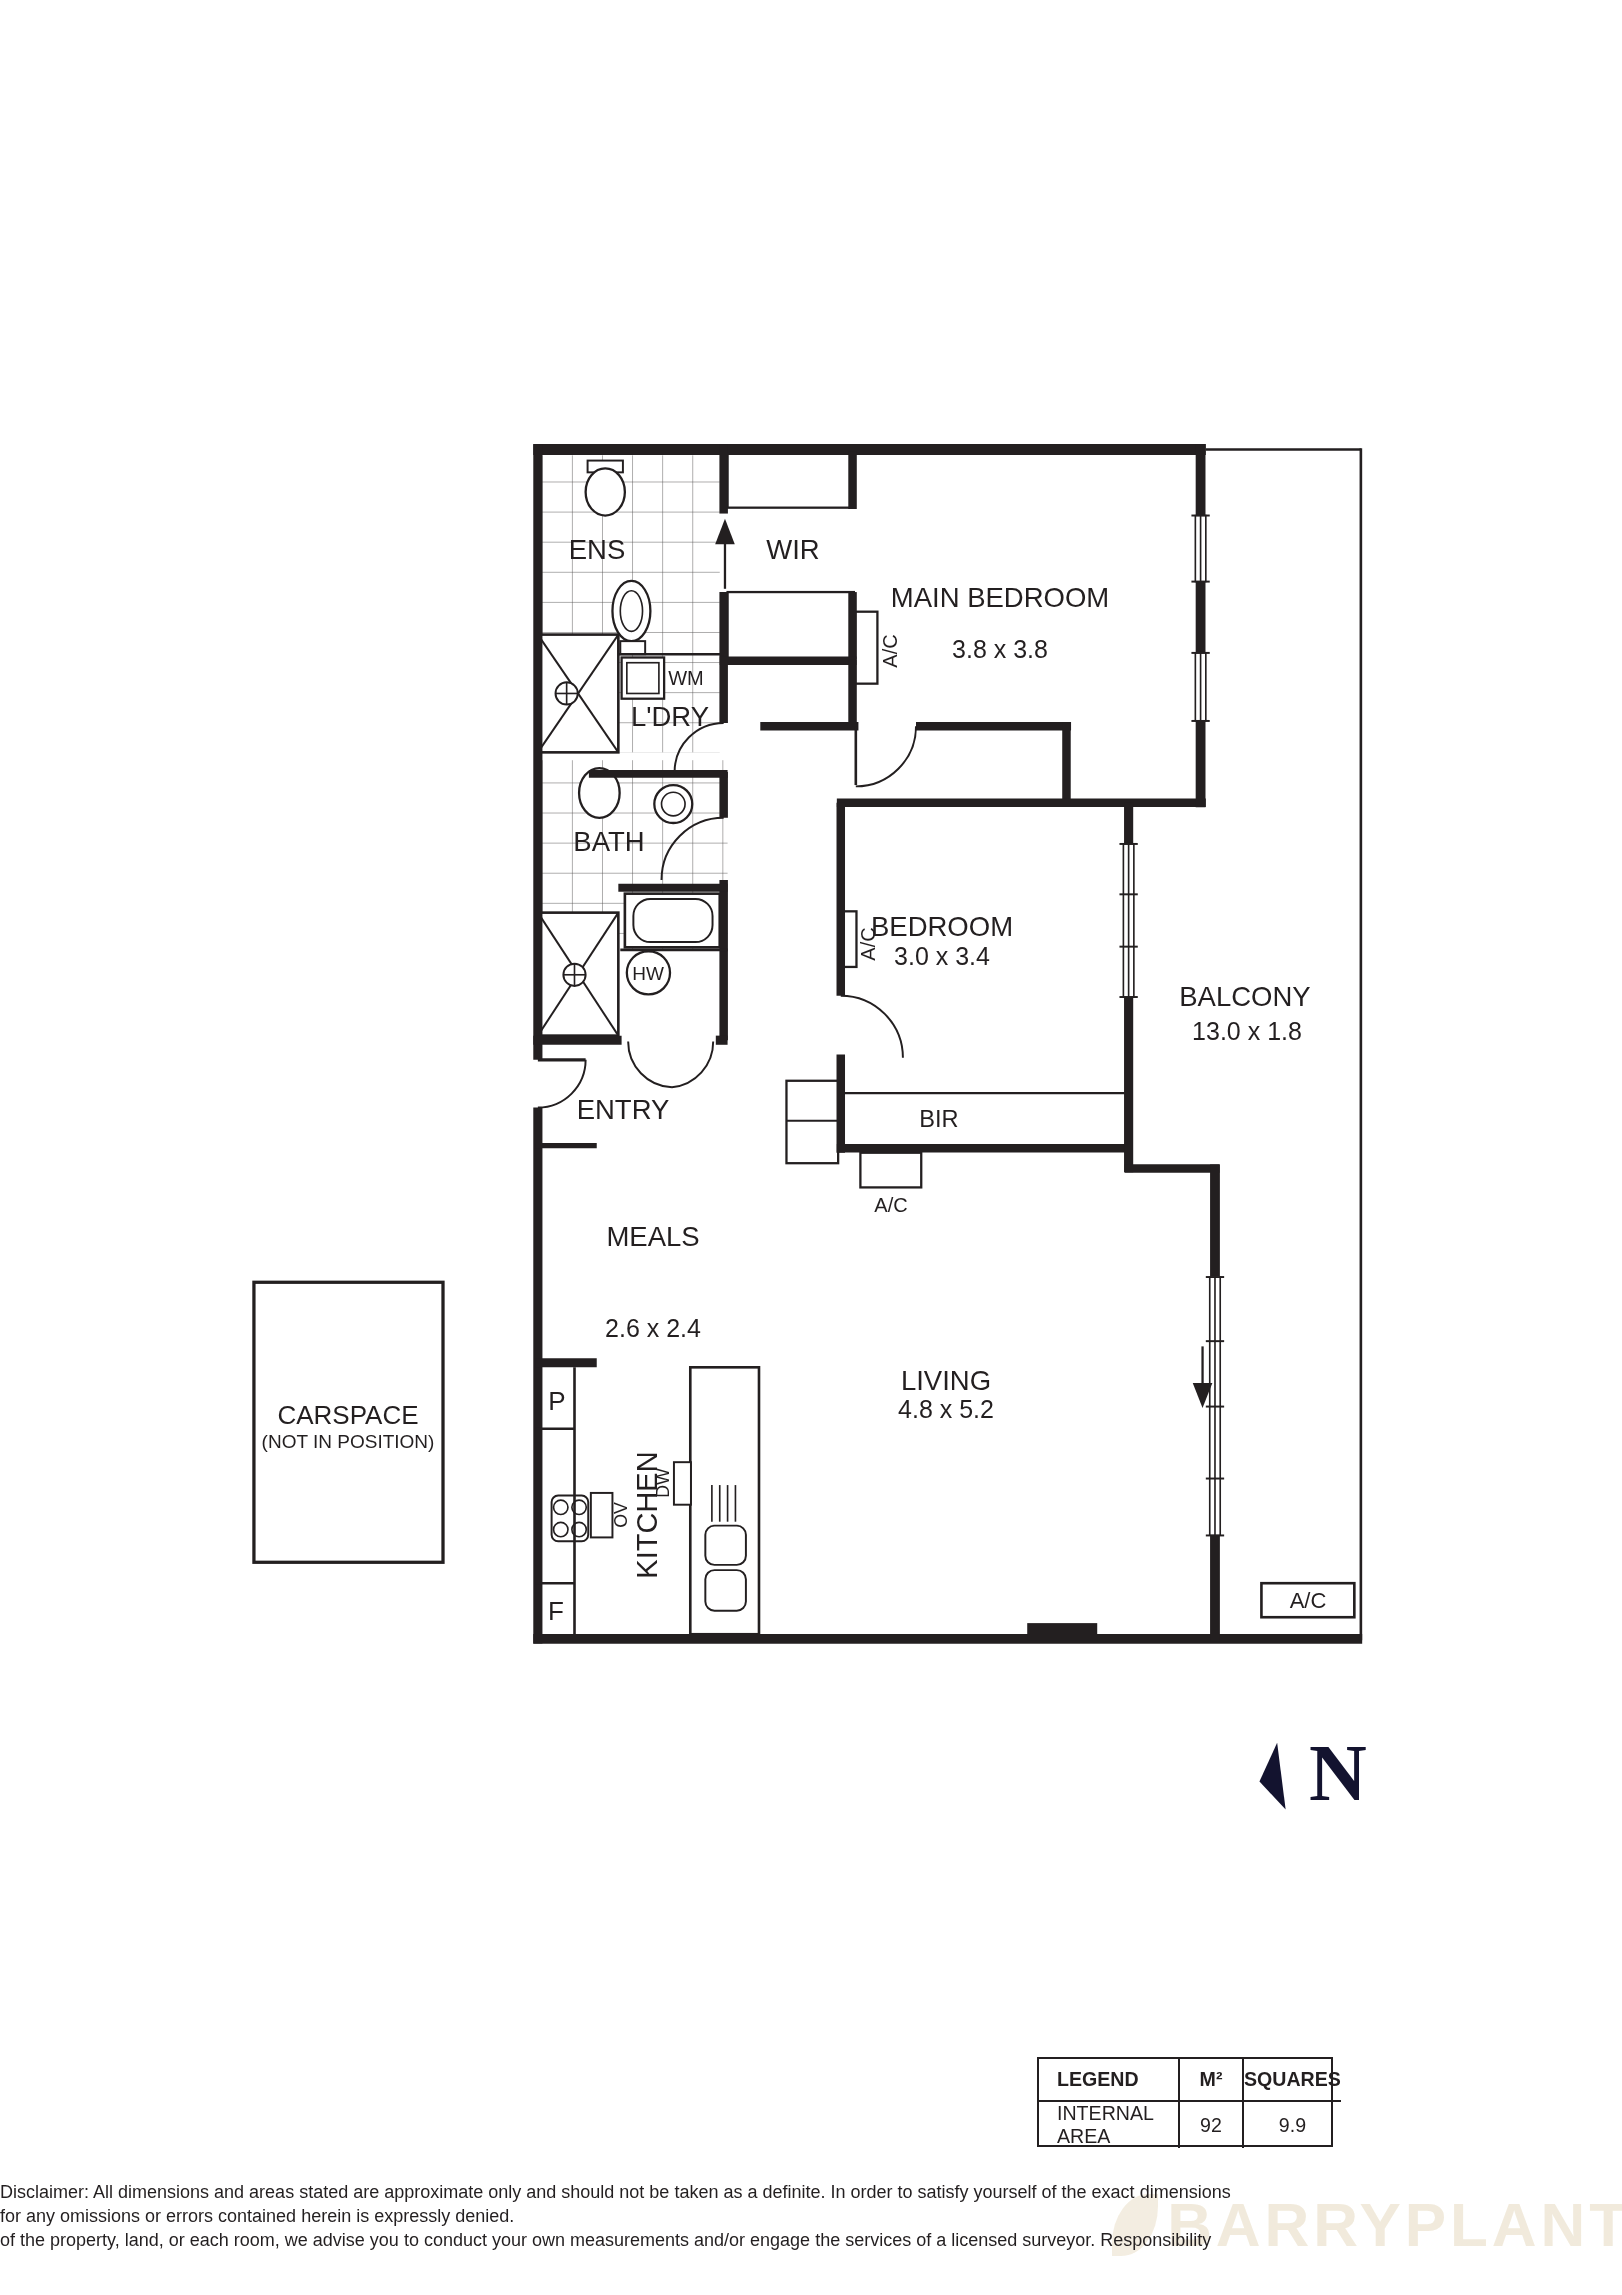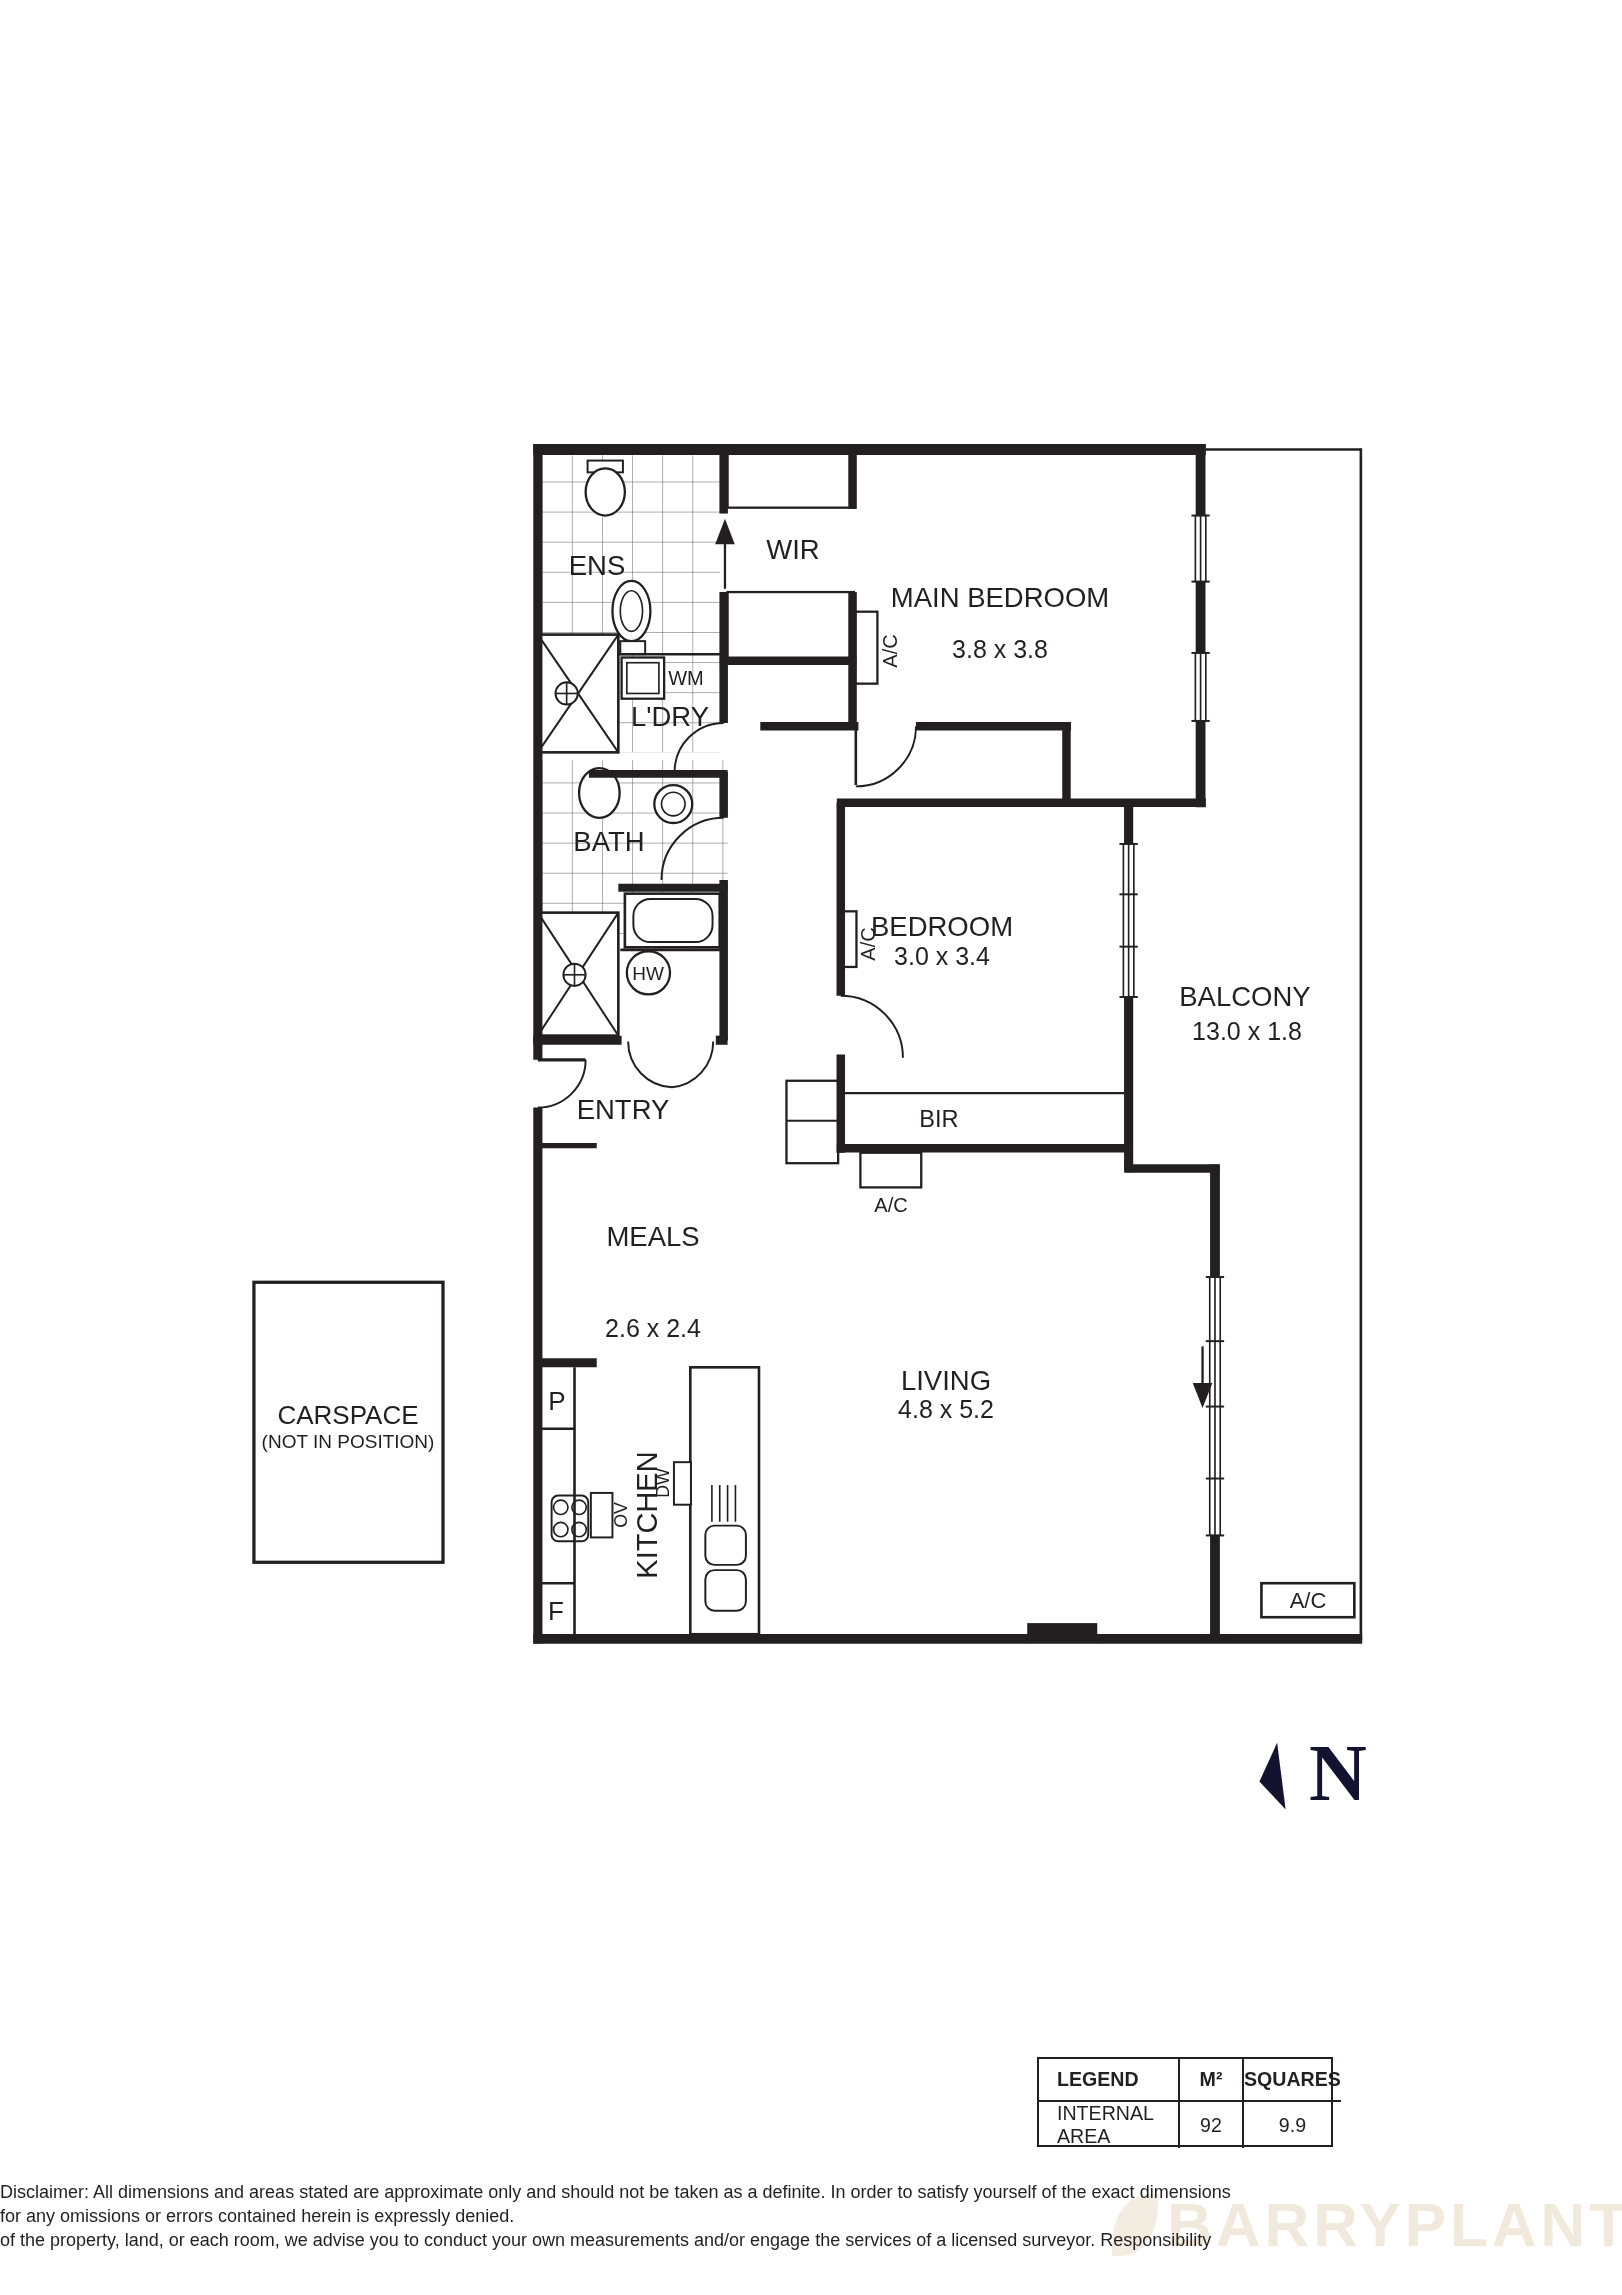--- a/index.html
+++ b/index.html
@@ -236,21 +236,21 @@
       <line x1="1838" y1="2058" x2="1838" y2="2120" stroke-width="3.5"></line>
       <polygon points="1838,2152 1823,2114 1853,2114" stroke="none"></polygon>
     </g>
   </g>
 
   <rect x="388" y="1960" width="289" height="428" fill="none" stroke="#231f20" stroke-width="5"></rect>
 
   <polygon points="1952,2664 1925,2723 1965,2766" fill="#13132f"></polygon>
 </svg>
 
-<div class="lbl f42" style="left:597px;top:550px;margin-top:16px;">ENS</div>
+<div class="lbl f42" style="left:597px;top:550px;">ENS</div>
 <div class="lbl f42" style="left:793px;top:550px;">WIR</div>
 <div class="lbl wrap f42" style="left:1000px;top:598px;width:222px;">MAIN BEDROOM</div>
 <div class="lbl f38" style="left:1000px;top:649px;">3.8 x 3.8</div>
 <div class="lbl f42" style="left:670px;top:717px;">L'DRY</div>
 <div class="lbl f31" style="left:686px;top:679px;">WM</div>
 <div class="lbl f42" style="left:609px;top:842px;">BATH</div>
 <div class="lbl f29" style="left:648px;top:974px;">HW</div>
 <div class="lbl f42" style="left:942px;top:927px;">BEDROOM</div>
 <div class="lbl f38" style="left:942px;top:956px;">3.0 x 3.4</div>
 <div class="lbl f42" style="left:1245px;top:997px;">BALCONY</div>

